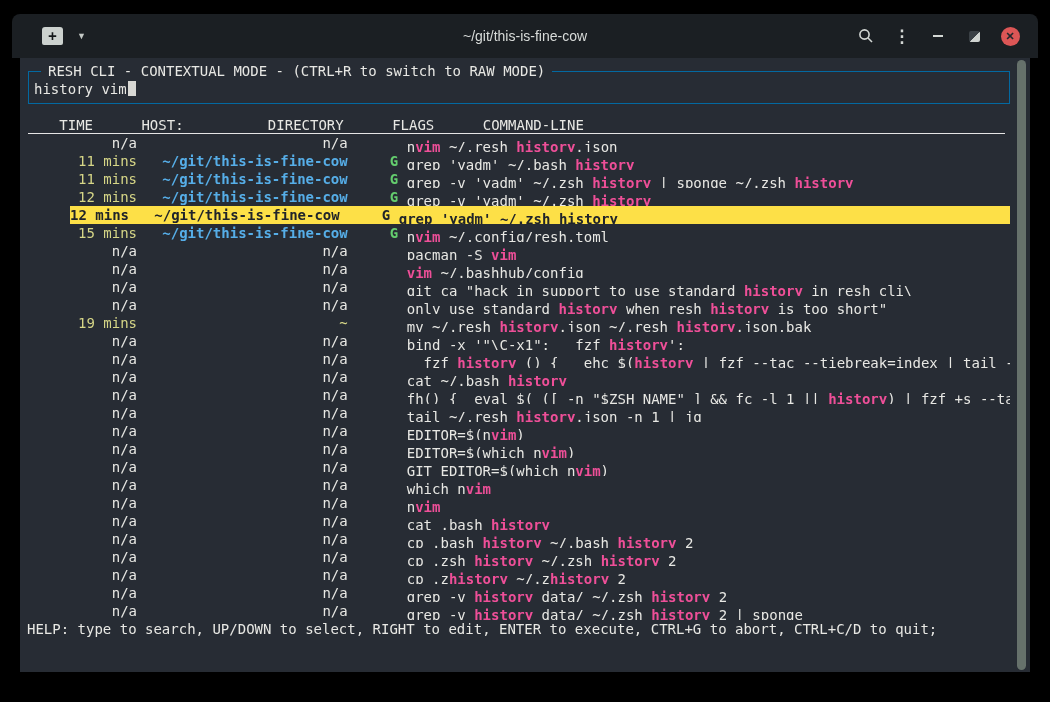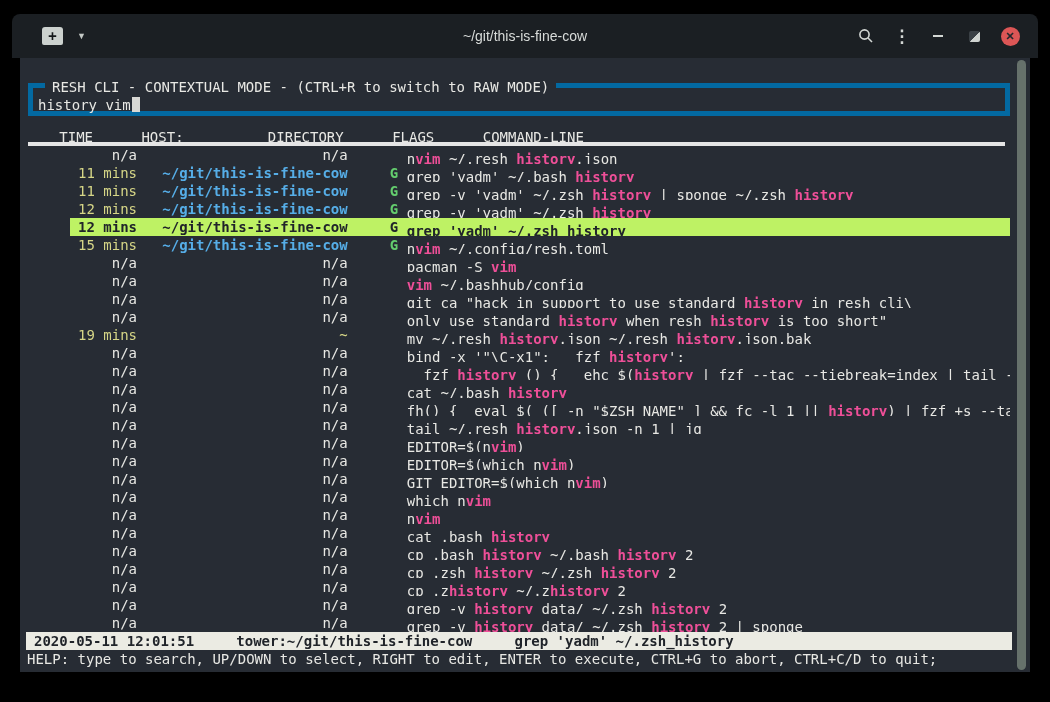--- a/index.html
+++ b/index.html
@@ -28,39 +28,39 @@
   .closebtn { width:19px; height:19px; border-radius:50%; background:#dc5656; color:#23282d;
               font-size:11px; font-weight:bold; display:flex; align-items:center; justify-content:center; }
   .tb-right .spacer { width:10px; }
 
   
   .tbody { position:absolute; left:8px; top:44px; width:1010px; height:614px;
            background:#272c34; color:#e8e8e4; font-size:14px; line-height:18px;
            padding-top:9px; }
 
   
-  .resh-box { position:relative; margin:16px 20px 0 8px; height:33px;
-              border:5px solid #0369a1; }
+  .resh-box { position:relative; margin:4px 20px 0 8px; height:33px;
+              border:1px solid #0369a1; }
   .resh-title { position:absolute; top:-10px; left:12px; padding:0 7px;
                 background:#272c34; white-space:pre; }
   .query-line { padding:8px 0 0 5px; white-space:pre; }
   .cursor { display:inline-block; width:8px; height:15px; background:#d8d8d4;
             vertical-align:-2px; margin-left:1px; }
 
   
   .thead { display:flex; white-space:pre; margin:12px 25px 0 8px; height:18px;
-           border-bottom:4px solid #e5e5e5; padding-left:6px;gap:20px; }
+           border-bottom:1px solid #e5e5e5; padding-left:6px;gap:20px; }
   .cell { display:inline-block; white-space:pre; overflow:hidden; }
   .c-time { width:7ch; text-align:right; }
   .c-dir  { width:24ch; text-align:right; }
   .c-hostdir { width:24ch; text-align:center; }
   .c-flags{ width:5ch; text-align:right; }
   .rows { margin-right:20px; overflow:hidden;margin-left:44px; }
   .row { height:18px; white-space:pre; padding-left:14px; overflow:hidden; }
-  .row.selected { background:#bef264; margin-left:6px; padding-left:8px; }
+  .row.selected { background:#fde047; margin-left:6px; padding-left:0; }
   .row.selected span { color:#20242a !important; font-weight:bold; }
   .yellow { color:#d6d687; }
   .blue   { color:#56aee8; font-weight:bold; }
   .green  { color:#64ce6e; font-weight:bold; }
   .m      { color:#ee4f98; font-weight:bold; }
 
   
   .statusbar { height:18px; margin:0 18px 0 6px; background:#ebebe3; color:#20242a;
                font-weight:bold; padding-left:8px; white-space:pre; overflow:hidden; }
   .gap5 { display:inline-block; width:5ch; }
@@ -141,21 +141,20 @@
           <div class="row"><span class="cell c-time">n/a</span> <span class="cell c-dir">n/a</span> <span class="cell c-flags green"></span> <span><span>which n</span><span class="m">vim</span></span></div>
           <div class="row"><span class="cell c-time">n/a</span> <span class="cell c-dir">n/a</span> <span class="cell c-flags green"></span> <span><span>n</span><span class="m">vim</span></span></div>
           <div class="row"><span class="cell c-time">n/a</span> <span class="cell c-dir">n/a</span> <span class="cell c-flags green"></span> <span><span>cat .bash_</span><span class="m">history</span></span></div>
           <div class="row"><span class="cell c-time">n/a</span> <span class="cell c-dir">n/a</span> <span class="cell c-flags green"></span> <span><span>cp .bash_</span><span class="m">history</span><span> ~/.bash_</span><span class="m">history</span><span>_2</span></span></div>
           <div class="row"><span class="cell c-time">n/a</span> <span class="cell c-dir">n/a</span> <span class="cell c-flags green"></span> <span><span>cp .zsh_</span><span class="m">history</span><span> ~/.zsh_</span><span class="m">history</span><span>_2</span></span></div>
           <div class="row"><span class="cell c-time">n/a</span> <span class="cell c-dir">n/a</span> <span class="cell c-flags green"></span> <span><span>cp .z</span><span class="m">history</span><span> ~/.z</span><span class="m">history</span><span>_2</span></span></div>
           <div class="row"><span class="cell c-time">n/a</span> <span class="cell c-dir">n/a</span> <span class="cell c-flags green"></span> <span><span>grep -v </span><span class="m">history</span><span>_data/ ~/.zsh_</span><span class="m">history</span><span>_2</span></span></div>
           <div class="row"><span class="cell c-time">n/a</span> <span class="cell c-dir">n/a</span> <span class="cell c-flags green"></span> <span><span>grep -v </span><span class="m">history</span><span>_data/ ~/.zsh_</span><span class="m">history</span><span>_2 | sponge</span></span></div>
         </div>
 
-      <div class="statusbar"><span>2020-05-11 12:01:51</span><span class="gap5"></span><span>tower:~/git/this-is-fine-cow</span><span class="gap5"></span><span>grep 'yadm' ~/.zsh_history</span></div>
 
       <div class="helpline">HELP: type to search, UP/DOWN to select, RIGHT to edit, ENTER to execute, CTRL+G to abort, CTRL+C/D to quit;</div>
 
       <div class="scrollbar"></div>
     </div>
 
   </div>
 </div>
 
 </body></html>

